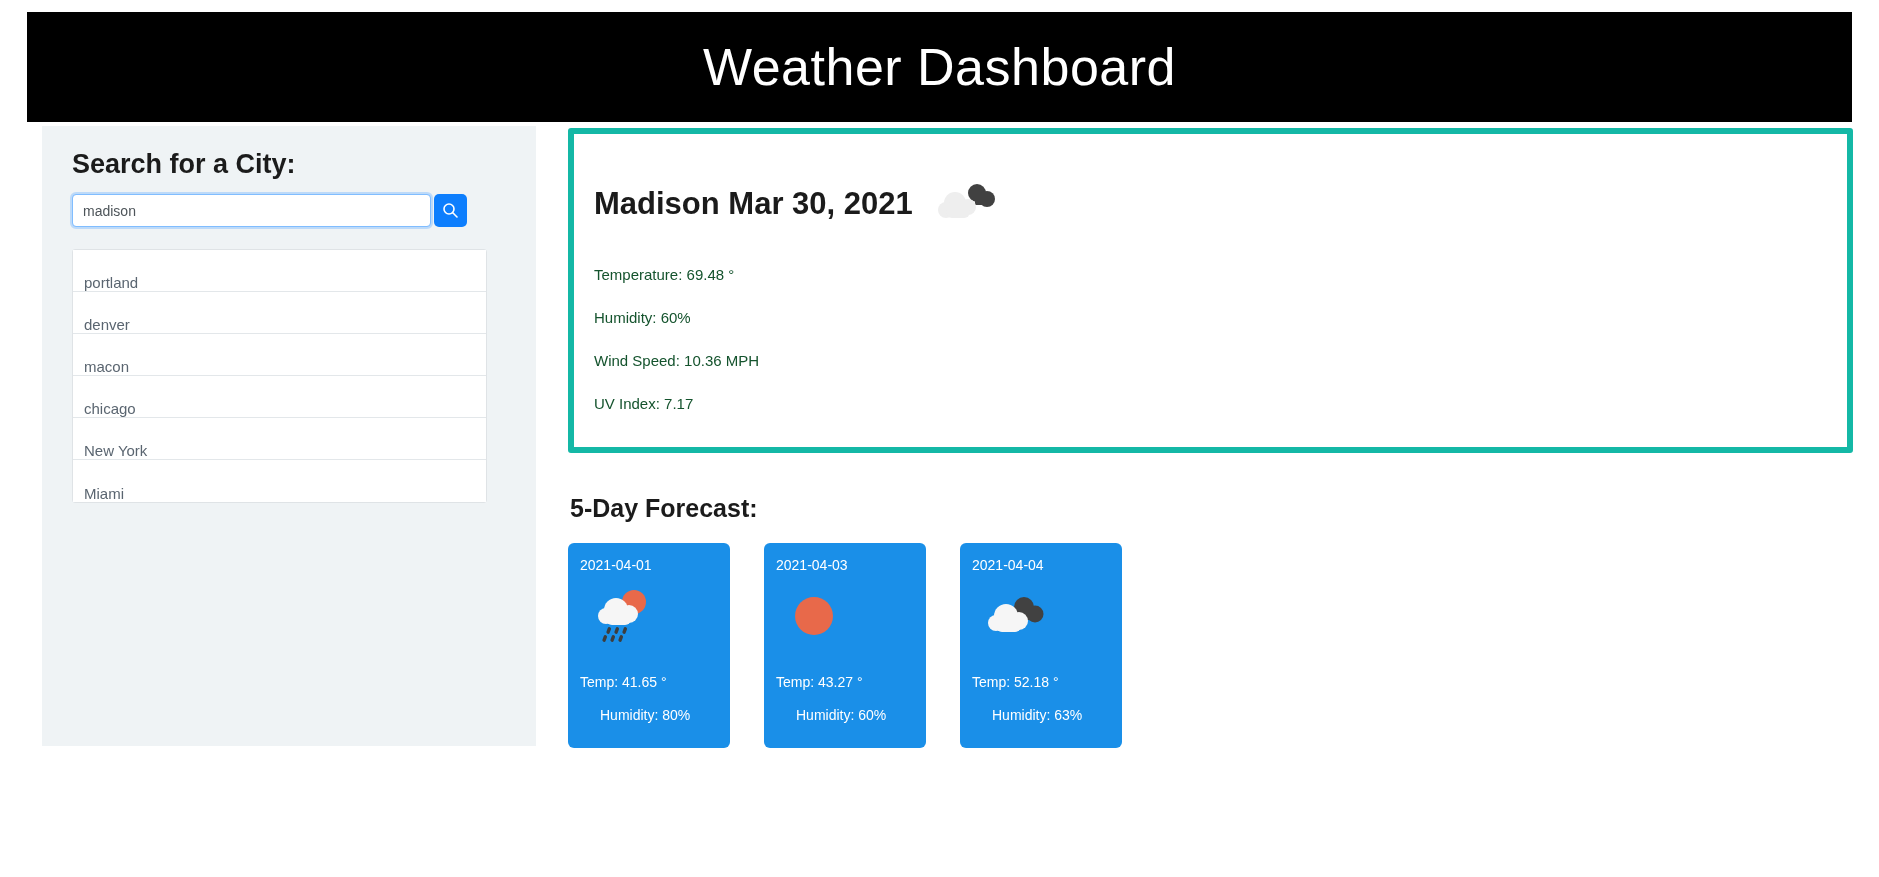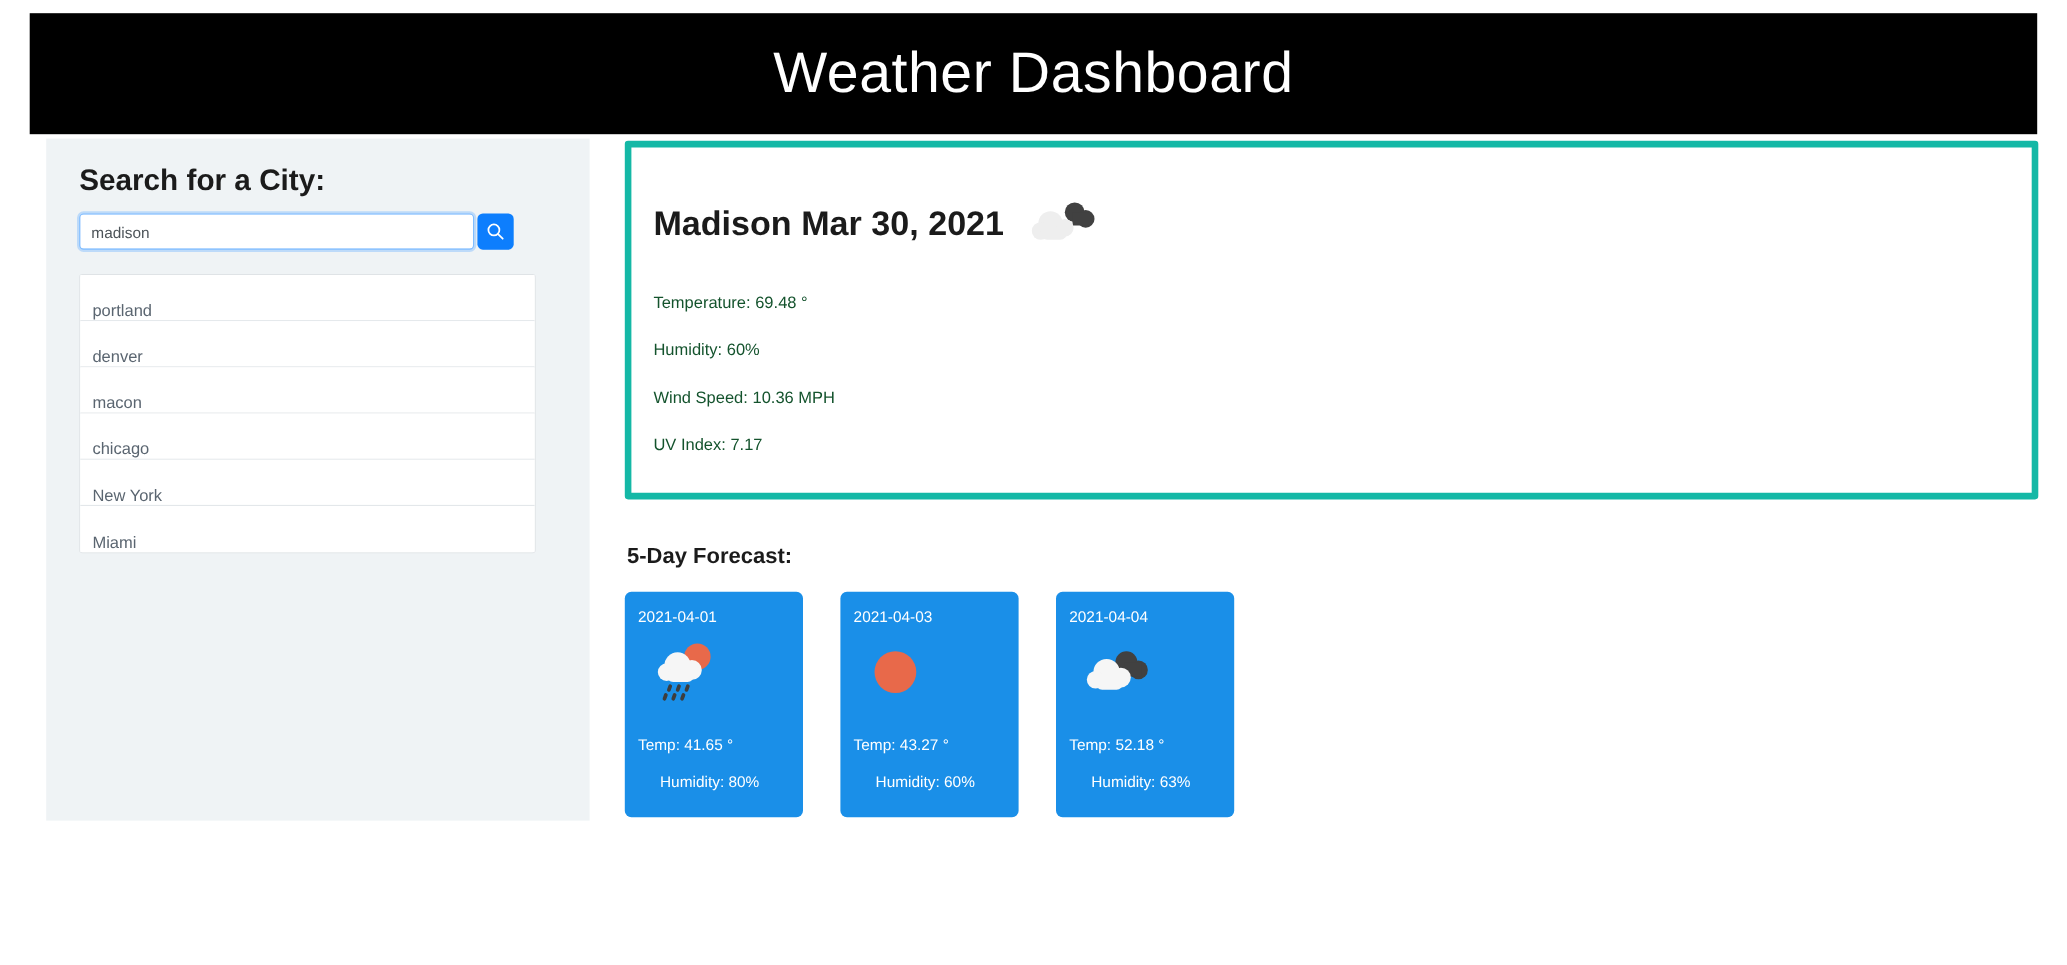--- a/index.html
+++ b/index.html
@@ -145,21 +145,21 @@
   }
   .stat-line {
     font-size: 15px;
     color: #14532d;
     margin: 15px 0 25px 0;
     line-height: 1.2;
   }
   .stat-line:last-child { margin-bottom: 0; }
 
   .forecast-title {
-    font-size: 20px;
+    font-size: 25px;
     font-weight: 600;
     color: #1b1b1b;
     margin: 40px 0 20px 2px;
     line-height: 1.2;
   }
   .forecast-row {
     display: flex;
     gap: 34px;
   }
   .forecast-card {

